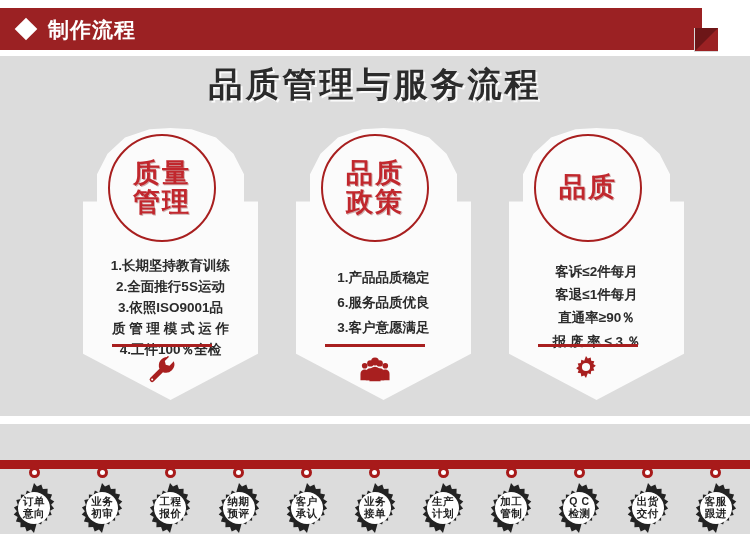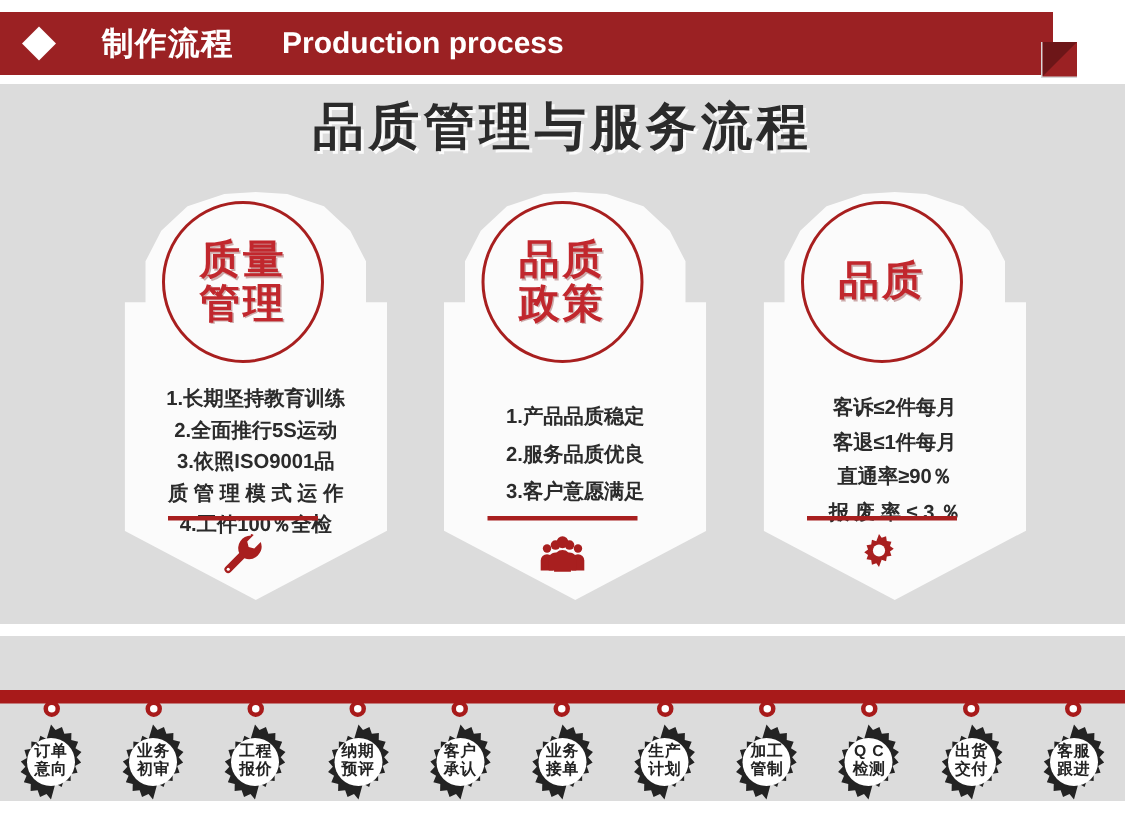--- a/index.html
+++ b/index.html
@@ -11,21 +11,21 @@
     overflow:hidden;
   }
 
   
   .header-wrap{
     position:absolute; left:0; top:8px; width:750px; height:42px;
   }
   .header-bar{
     position:absolute; left:0; top:0; width:702px; height:42px;
     background:#9b2123;
-    display:flex; align-items:center;gap:20px;
+    display:flex; align-items:center;
   }
   .hdr-diamond{
     width:16px;height:16px;background:#fff;
     transform:rotate(45deg);
     margin-left:18px; flex:0 0 auto;
   }
   .hdr-cn{
     color:#fff; font-size:21px; font-weight:bold; margin-left:14px;
     letter-spacing:1px; line-height:1;
   }
@@ -145,21 +145,20 @@
   }
   .gear-label div{ white-space:nowrap; }
 </style>
 </head>
 <body>
 
 <div class="header-wrap">
   <div class="header-bar">
     <div class="hdr-diamond"></div>
     <div class="hdr-cn">制作流程</div>
-    <div class="hdr-en">Production process</div>
   </div>
   <div class="fold">
     <div class="fold-in"></div>
   </div>
 </div>
 
 <div class="panel-top"></div>
 <div class="main-title">品质管理与服务流程</div>
 
 <div class="cards">
@@ -187,21 +186,21 @@
   </div>
 
   <div class="card">
     <div class="card-body"></div>
     <div class="card-circle">
       <span>品质</span>
       <span>政策</span>
     </div>
     <div class="card-list lines3">
       <div>1.产品品质稳定</div>
-      <div>2.服务品质优良</div>
+      <div>6.服务品质优良</div>
       <div>3.客户意愿满足</div>
     </div>
     <div class="card-rule"></div>
     <div class="card-icon">
       <svg viewBox="0 0 32 32" width="30" height="30">
         <circle fill="#a81f1f" cx="5" cy="12.5" r="3"></circle>
         <path fill="#a81f1f" d="M0.5 28v-7a4.5 4.5 0 0 1 9 0v7z"></path>
         <circle fill="#a81f1f" cx="27" cy="12.5" r="3"></circle>
         <path fill="#a81f1f" d="M22.5 28v-7a4.5 4.5 0 0 1 9 0v7z"></path>
         <circle fill="#a81f1f" cx="11" cy="10" r="3.4"></circle>

